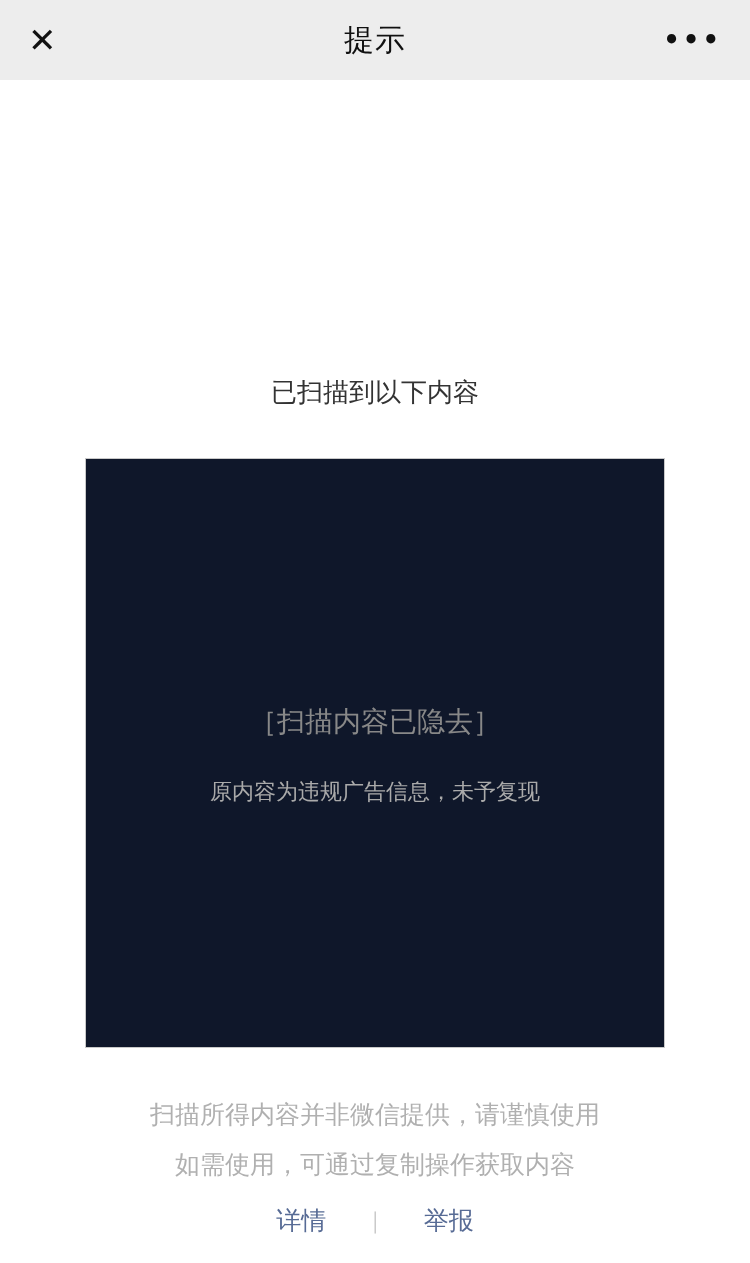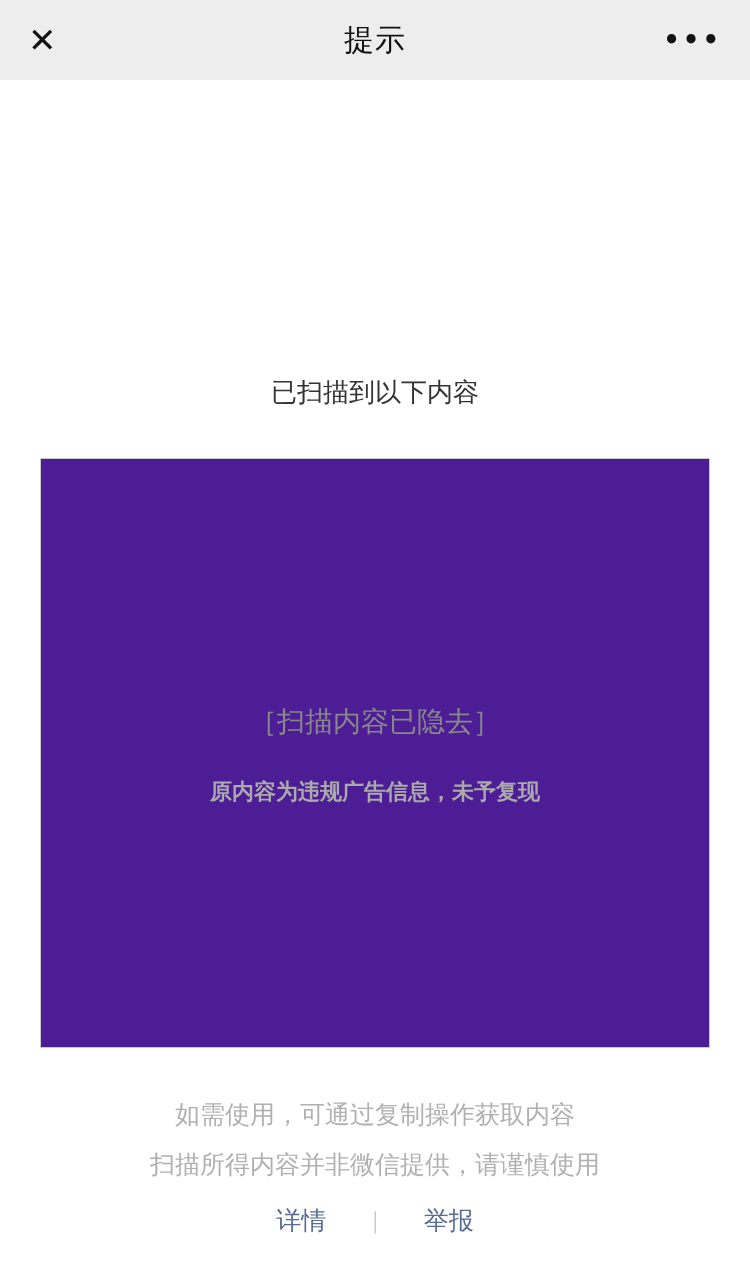--- a/index.html
+++ b/index.html
@@ -53,42 +53,41 @@
 
   .scan-notice {
     margin-top: 295px;
     font-size: 26px;
     color: #333333;
     text-align: center;
   }
 
   .content-box {
     margin-top: 48px;
-    width: 670px;
+    width: 580px;
     min-height: 590px;
     border: 1px solid #c9c9c9;
-    background: #4c1d95;
+    background: #0f172a;
     padding: 36px 30px;
     display: flex;
     flex-direction: column;
     align-items: center;
     justify-content: center;
     text-align: center;
   }
   .redacted-label {
     font-size: 28px;
     color: #888888;
     line-height: 1.9;
   }
   .redacted-note {
     margin-top: 24px;
     font-size: 22px;
     color: #aaaaaa;
     line-height: 1.8;
-    font-weight: bold;
   }
 
   .disclaimer {
     margin-top: 42px;
     text-align: center;
   }
   .disclaimer p {
     font-size: 25px;
     color: #b0b0b0;
     line-height: 2.0;
@@ -130,22 +129,22 @@
   <div class="body-area">
 
     <div class="scan-notice">已扫描到以下内容</div>
 
     <div class="content-box">
       <div class="redacted-label">［扫描内容已隐去］</div>
       <div class="redacted-note">原内容为违规广告信息，未予复现</div>
     </div>
 
     <div class="disclaimer">
+      <p>扫描所得内容并非微信提供，请谨慎使用</p>
       <p>如需使用，可通过复制操作获取内容</p>
-      <p>扫描所得内容并非微信提供，请谨慎使用</p>
     </div>
 
   </div>
 
   <div class="footer">
     <span class="footer-link">详情</span>
     <span class="footer-sep">｜</span>
     <span class="footer-link">举报</span>
   </div>
 

